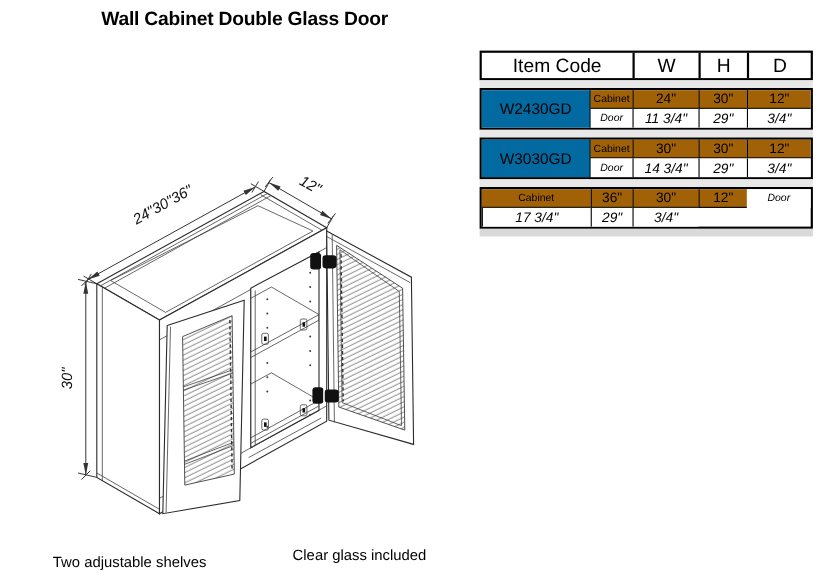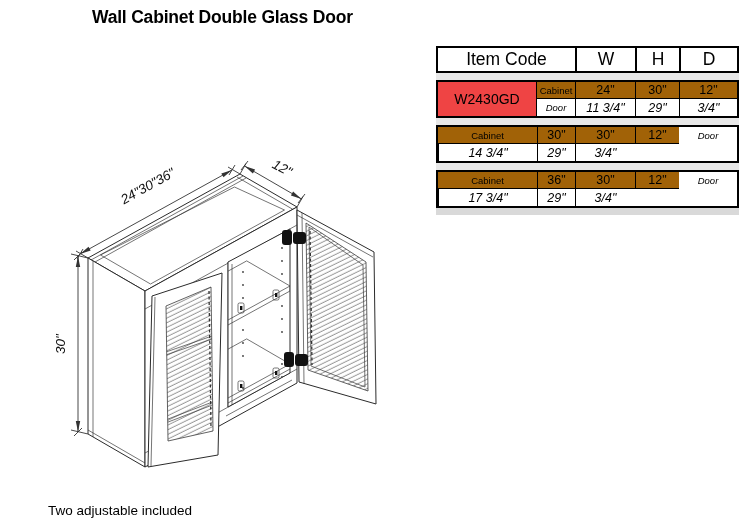--- a/index.html
+++ b/index.html
@@ -18,21 +18,21 @@
   .tbl { position: absolute; left: 436px; top: 46px; width: 303px; border-radius: 26px; }
   .hdr { display: grid; grid-template-columns: 137px 60px 44px 58px;
          height: 27px; border: 2px solid #000; background: #fff; }
   .hc  { display: flex; align-items: center; justify-content: center;
          font-size: 17.5px; }
   .hc.sep { border-left: 2px solid #000; }
   .gapband { height: 7px; background: #e8e8e8; }
   .grp { display: grid; grid-template-columns: 99px 38px 60px 44px 58px;
          grid-template-rows: 17px 17px; border: 2px solid #000; background: #fff; }
   .code { grid-row: 1 / 3; display: flex; align-items: center; justify-content: center;
-          font-size: 14px; border-right: 1.6px solid #000; background: #ef4444; }
+          font-size: 14px; border-right: 1.6px solid #000; background: #0369a1; }
   .cell { display: flex; align-items: center; justify-content: center; }
   .cab  { background: #a16207; border-bottom: 1.6px solid #000; }
   .door { background: #ffffff; font-style: italic; }
   .sub  { font-size: 9.5px; }
   .val  { font-size: 12.5px; border-left: 1.6px solid #000; }
   .endband { height: 7px; background: #d9d9d9; }
 
   
   .caption { position: absolute; font-size: 13.5px; }
   .cap-left  { left: 48px;  top: 503px; }
@@ -221,20 +221,21 @@
       <div class="cell cab val">12"</div>
       <div class="cell door sub">Door</div>
       <div class="cell door val">11 3/4"</div>
       <div class="cell door val">29"</div>
       <div class="cell door val">3/4"</div>
     </div>
 
     <div class="gapband"></div>
 
     <div class="grp">
+      <div class="code">W3030GD</div>
       <div class="cell cab sub">Cabinet</div>
       <div class="cell cab val">30"</div>
       <div class="cell cab val">30"</div>
       <div class="cell cab val">12"</div>
       <div class="cell door sub">Door</div>
       <div class="cell door val">14 3/4"</div>
       <div class="cell door val">29"</div>
       <div class="cell door val">3/4"</div>
     </div>
 
@@ -247,15 +248,16 @@
       <div class="cell cab val">12"</div>
       <div class="cell door sub">Door</div>
       <div class="cell door val">17 3/4"</div>
       <div class="cell door val">29"</div>
       <div class="cell door val">3/4"</div>
     </div>
 
     <div class="endband"></div>
   </div>
 
-  <div class="caption cap-left">Two adjustable included</div>
+  <div class="caption cap-left">Two adjustable shelves</div>
+  <div class="caption cap-right">Clear glass included</div>
 
 </div>
 
 </body></html>

